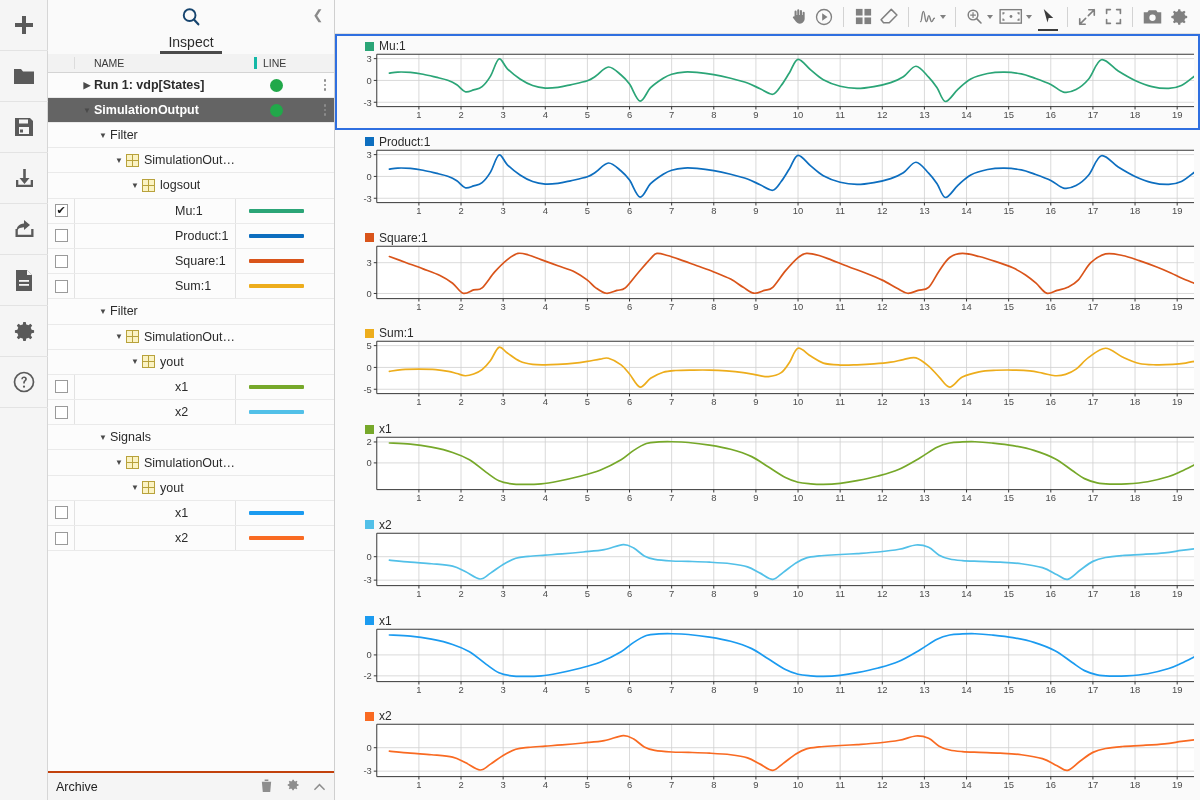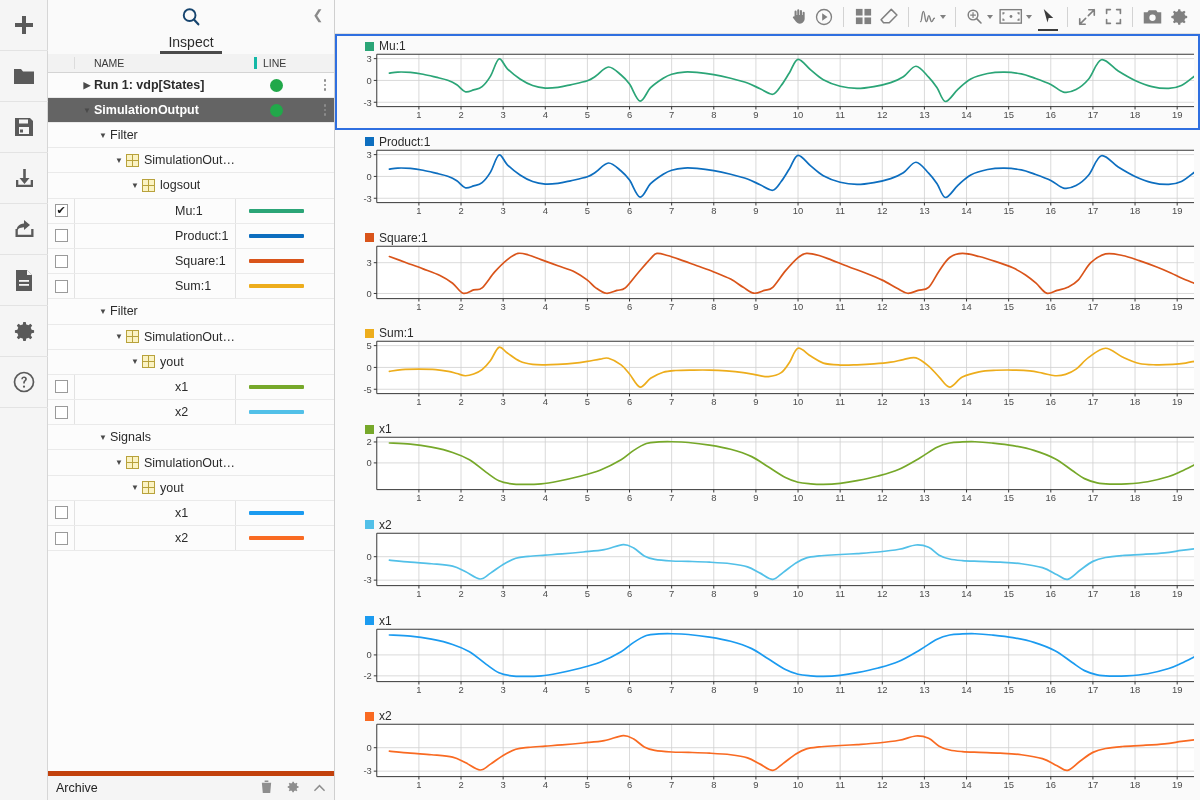--- a/index.html
+++ b/index.html
@@ -120,21 +120,21 @@
   }
   .grid-icon i { background: #fbf3c4; display: block; }
   .lbl { overflow: hidden; text-overflow: ellipsis; white-space: nowrap; }
   .lineswatch { width: 55px; height: 4px; border-radius: 1px; }
   .dots { display: flex; flex-direction: column; gap: 2px; }
   .dots b { width: 2.5px; height: 2.5px; border-radius: 50%; background: #8c8c8c; display:block; }
   .statusdot { width: 13px; height: 13px; border-radius: 50%; background: #21a84a; }
 
   .panel-bar {
     height: 29px; display: flex; align-items: center;
-    border-top: 5px solid #c2410c; background: #f5f5f5;
+    border-top: 2px solid #c2410c; background: #f5f5f5;
     font-size: 12.5px; color: #222; padding: 0 8px; cursor: pointer;
   }
   .panel-bar .pb-title { flex: 1; }
   .panel-bar .pb-icons { display: flex; align-items: center; gap: 13px; }
   .panel-bar svg { fill: #8e8e8e; }
 
   
   .main { flex: 1; height: 800px; display: flex; flex-direction: column; background: #fff; min-width: 0; }
   .toolbar {
     height: 34px; flex: 0 0 34px; display: flex;

